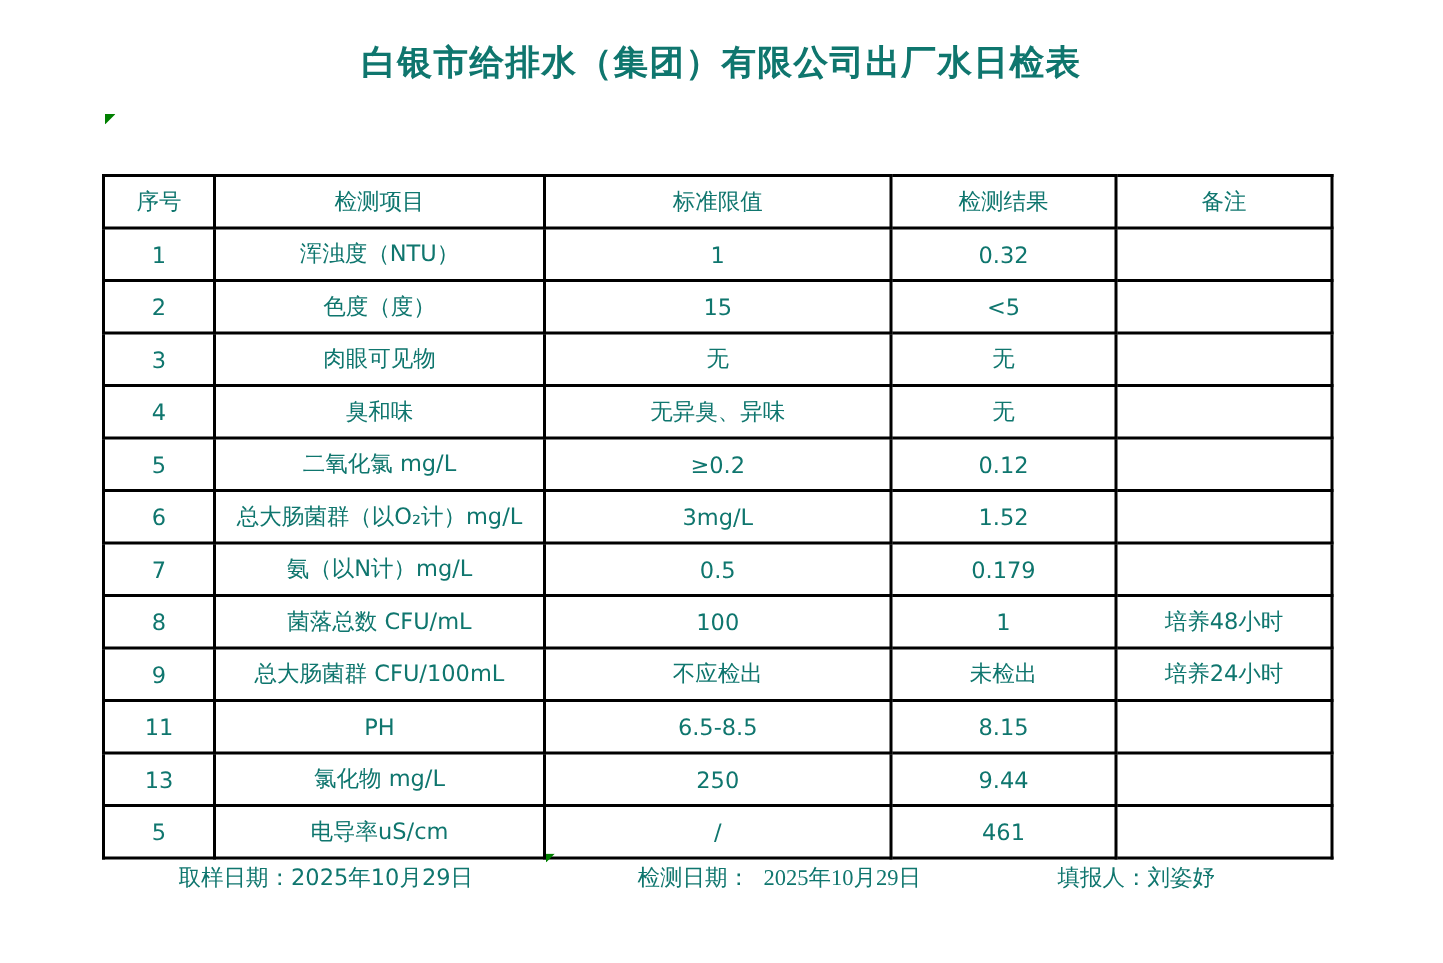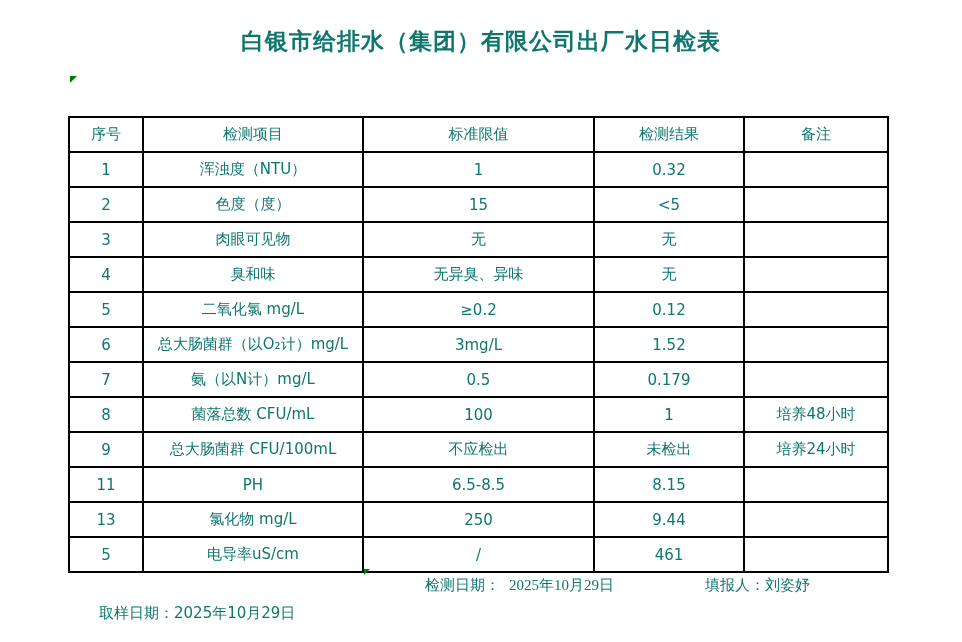--- a/index.html
+++ b/index.html
@@ -54,21 +54,21 @@
   .marker-footer { left: 364px; top: 569px; width: 6px; height: 6px; }
   .footer {
     position: absolute;
     top: 576px;
     left: 0;
     width: 100%;
     height: 20px;
     font-size: 15px;
   }
   .footer .pair { position: absolute; white-space: nowrap; }
-  .pair-sample { left: 99px; margin-top: 28px; }
+  .pair-sample { left: 119px; }
   .pair-test { left: 425px; font-family: Liberation Serif, serif; }
   .pair-test .value { margin-left: 9px; }
   .pair-reporter { left: 705px; }
 </style>
 </head>
 <body>
 
 <div class="page">
 
   <div class="title">白银市给排水（集团）有限公司出厂水日检表</div>

